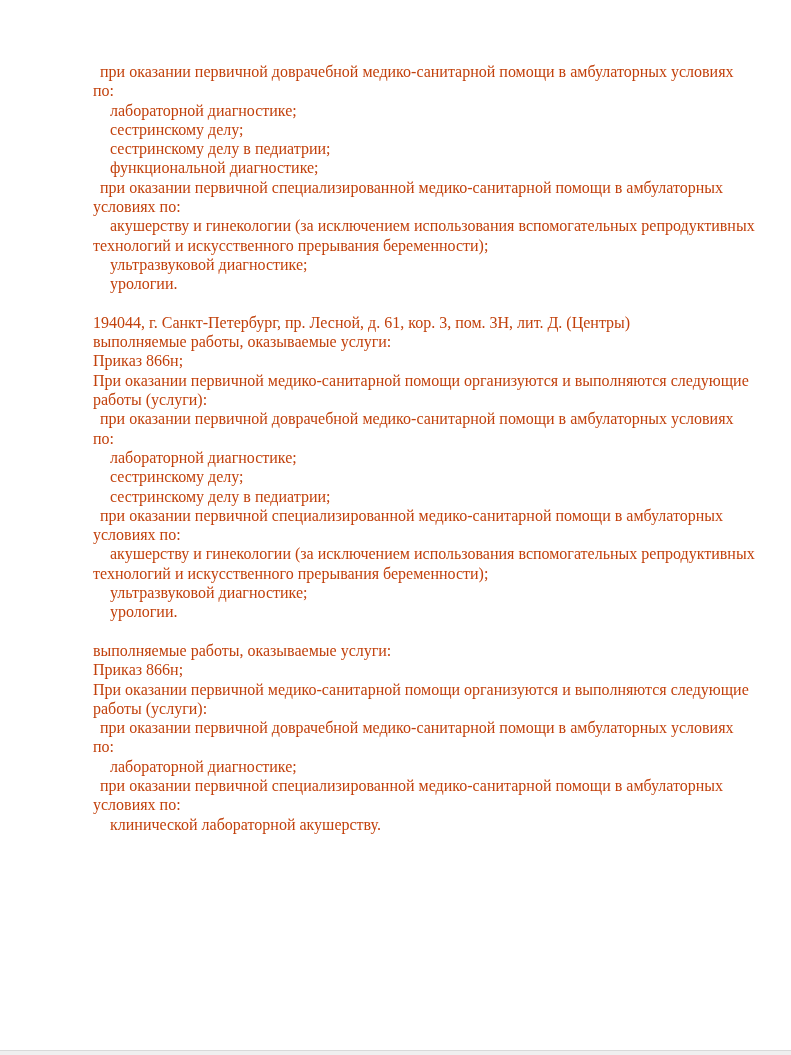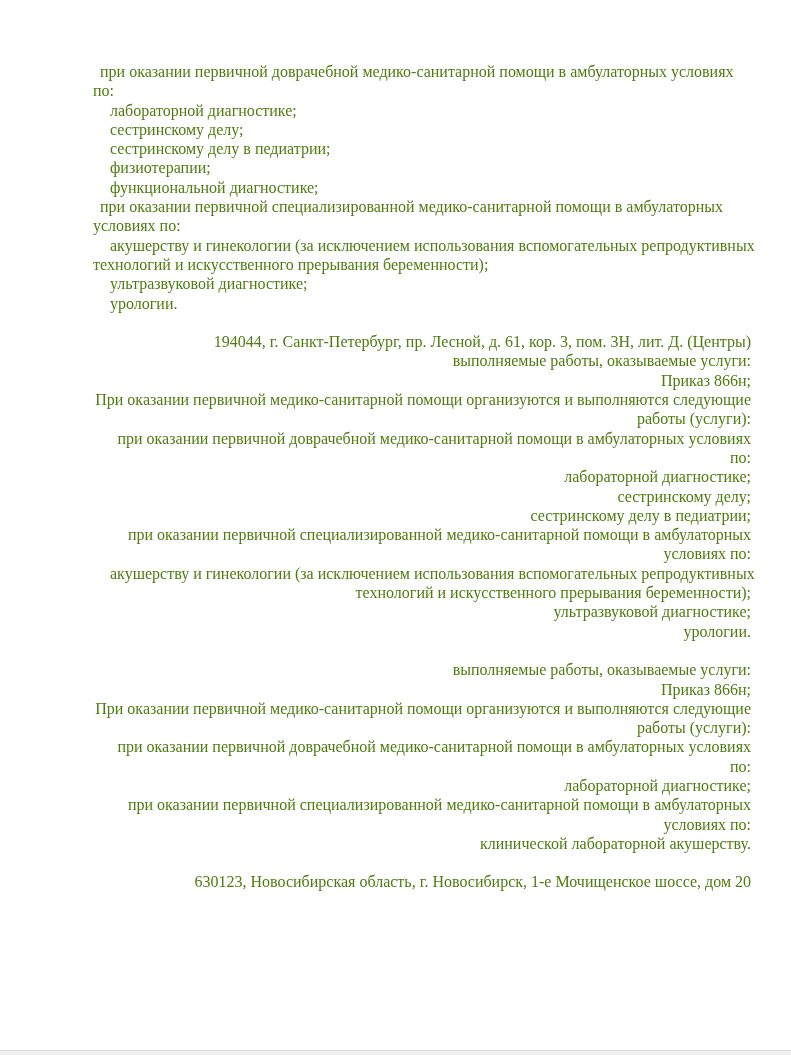--- a/index.html
+++ b/index.html
@@ -17,48 +17,46 @@
     box-sizing: border-box;
     width: 791px;
     padding: 62px 40px 0 93px;
     font-family: "Liberation Serif", "DejaVu Serif", serif;
     font-size: 16px;
     line-height: 19.3px;
     color: #000000;
   }
   .section + .section {
     margin-top: 19.3px; 
-    text-align: right;
   }
   .line {
     white-space: nowrap;
   }
   .line.indent-1 { padding-left: 7px; }
   .line.indent-2 { padding-left: 17px; }
   .hscrollbar {
     position: absolute;
     left: 0;
     right: 0;
     bottom: 0;
     height: 4px;
     background: #efefef;
     border-top: 1px solid #d9d9d9;
   }
 </style>
 </head>
 <body style="background: rgb(255, 255, 255);">
 
-<div class="doc" style="color: #4d7c0f;">
+<div class="doc" style="color: #c2410c;">
     <div class="section">
       <div class="line indent-1">при оказании первичной доврачебной медико-санитарной помощи в амбулаторных условиях</div>
       <div class="line indent-0">по:</div>
       <div class="line indent-2">лабораторной диагностике;</div>
       <div class="line indent-2">сестринскому делу;</div>
       <div class="line indent-2">сестринскому делу в педиатрии;</div>
-      <div class="line indent-2">физиотерапии;</div>
       <div class="line indent-2">функциональной диагностике;</div>
       <div class="line indent-1">при оказании первичной специализированной медико-санитарной помощи в амбулаторных</div>
       <div class="line indent-0">условиях по:</div>
       <div class="line indent-2">акушерству и гинекологии (за исключением использования вспомогательных репродуктивных</div>
       <div class="line indent-0">технологий и искусственного прерывания беременности);</div>
       <div class="line indent-2">ультразвуковой диагностике;</div>
       <div class="line indent-2">урологии.</div>
     </div>
     <div class="section">
       <div class="line indent-0">194044, г. Санкт-Петербург, пр. Лесной, д. 61, кор. 3, пом. 3Н, лит. Д. (Центры)</div>
@@ -83,18 +81,15 @@
       <div class="line indent-0">Приказ 866н;</div>
       <div class="line indent-0">При оказании первичной медико-санитарной помощи организуются и выполняются следующие</div>
       <div class="line indent-0">работы (услуги):</div>
       <div class="line indent-1">при оказании первичной доврачебной медико-санитарной помощи в амбулаторных условиях</div>
       <div class="line indent-0">по:</div>
       <div class="line indent-2">лабораторной диагностике;</div>
       <div class="line indent-1">при оказании первичной специализированной медико-санитарной помощи в амбулаторных</div>
       <div class="line indent-0">условиях по:</div>
       <div class="line indent-2">клинической лабораторной акушерству.</div>
     </div>
-    <div class="section">
-      <div class="line indent-0">630123, Новосибирская область, г. Новосибирск, 1-е Мочищенское шоссе, дом 20</div>
-    </div>
   </div>
 
 <div class="hscrollbar" style="background: rgb(239, 239, 239); border-top-color: rgb(217, 217, 217);"></div>
 
 </body></html>

